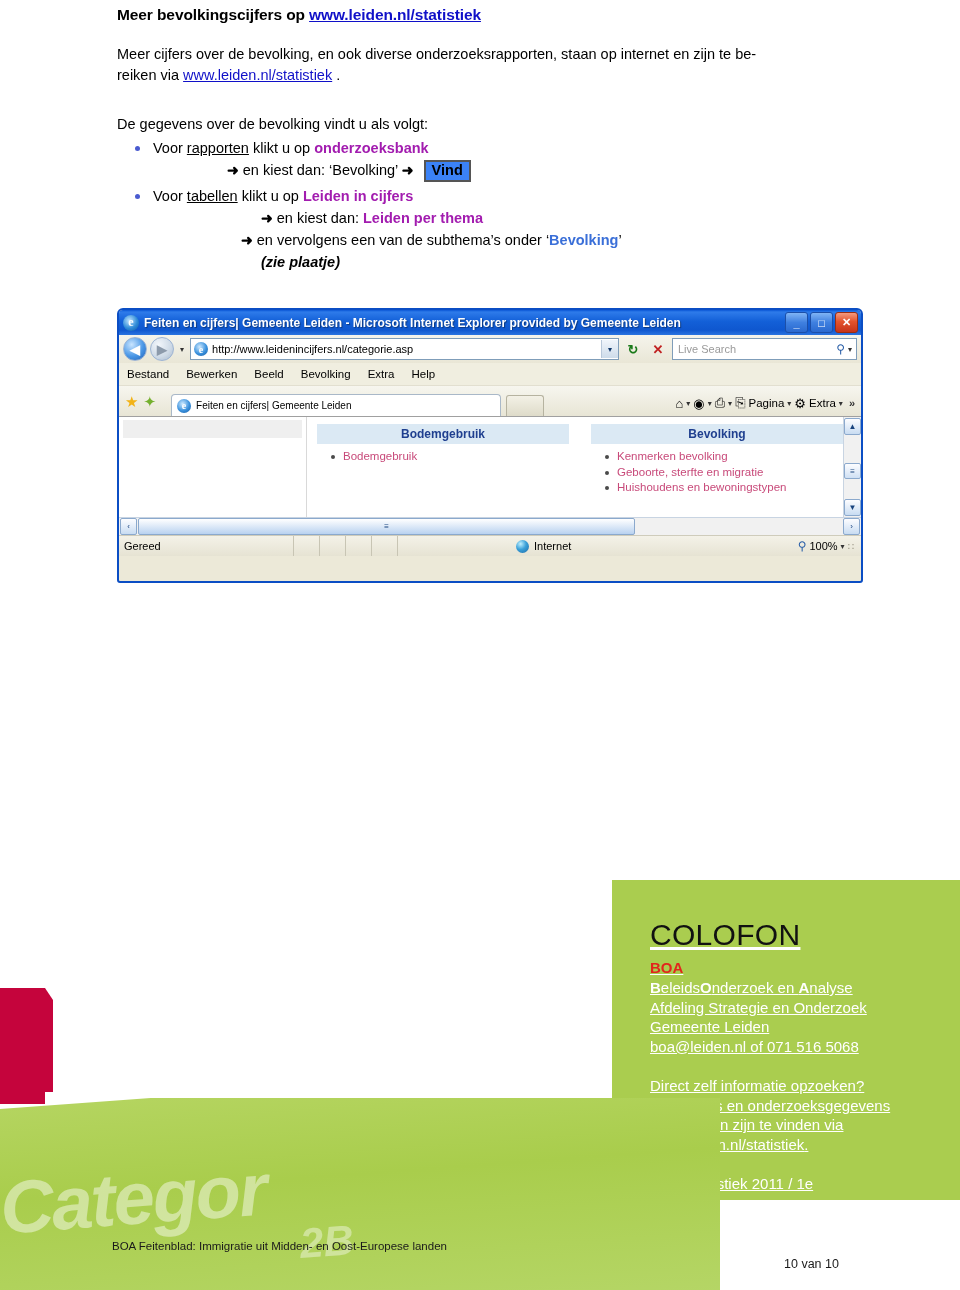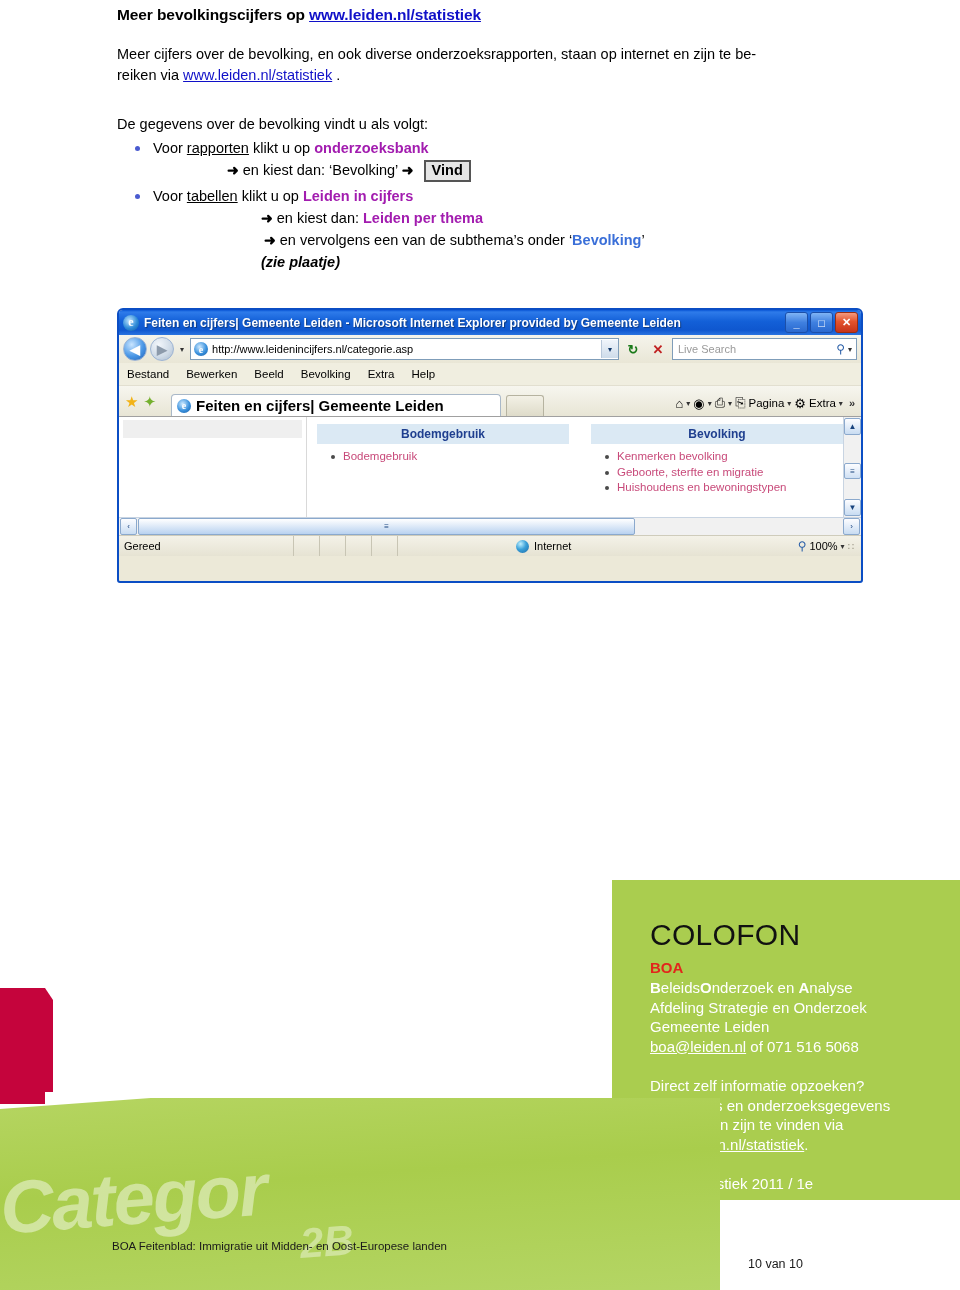--- a/index.html
+++ b/index.html
@@ -66,32 +66,32 @@
     width: 5px;
     height: 5px;
     border-radius: 50%;
     background: #4a5bd0;
   }
   .uline { text-decoration: underline; }
   .red { color: #a21caf; font-weight: bold; }
   .blue { color: #3a6fd8; font-weight: bold; }
   .sub1 { margin-left: 74px; line-height: 22px; }
   .sub2 { margin-left: 108px; line-height: 22px; }
-  .sub3 { margin-left: 111px; line-height: 22px; }
+  .sub3 { margin-left: 88px; line-height: 22px; }
   .italic { font-style: italic; font-weight: bold; }
   .arrow { font-weight: bold; font-size: 14px; }
   .vindbtn {
     display: inline-block;
     border: 2px solid #555;
     padding: 0px 6px 1px 6px;
     font-weight: bold;
     font-size: 14.5px;
     line-height: 17px;
     margin-left: 6px;
-    background: #e5e5e5;
+    background: #3b82f6;
   }
 
   
   .browser {
     position: absolute;
     left: 117px;
     top: 308px;
     width: 746px;
     height: 275px;
     border: 2px solid #0b4ec4;
@@ -238,21 +238,21 @@
     border: 1px solid #a9b8c8;
     border-bottom: none;
     border-radius: 4px 4px 0 0;
     display:flex; align-items:center;
     gap: 5px;
     padding: 0 8px 0 5px;
     width: 330px;
     box-sizing: border-box;
     margin-left: 10px;
   }
-  .tab .tlabel { font-size:15px; white-space:nowrap;font-weight:bold; }
+  .tab .tlabel { font-size:10px; white-space:nowrap; }
   .tabstub {
     width: 36px; height: 20px;
     background: linear-gradient(180deg,#f3f1e6,#dedbc9);
     border: 1px solid #b6b3a0;
     border-bottom: none;
     border-radius: 3px 3px 0 0;
   }
   .tbright {
     margin-left: auto;
     display:flex; align-items:center; gap: 3px;
@@ -399,20 +399,21 @@
   .colofon {
     position: absolute;
     left: 612px;
     top: 880px;
     width: 348px;
     height: 320px;
     background: #aacd4f;
     color: #ffffff;
     box-sizing: border-box;
     padding: 38px 0 0 38px;
+    text-decoration: underline;
   }
   .colofon h2 {
     margin: 0 0 6px 0;
     font-size: 30px;
     font-weight: normal;
     color: #111111;
     letter-spacing: 0.3px;
   }
   .boa-red { color:#e2261c; font-weight:bold; font-size:15px; line-height:20px; }
   .col-line { font-size: 15px; line-height: 19.5px; color:#ffffff; }
@@ -494,21 +495,21 @@
   .footer-text {
     position: absolute;
     left: 112px;
     top: 1240px;
     font-size: 11.5px;
     color: #1a1a1a;
     white-space: nowrap;
   }
   .pagenum {
     position: absolute;
-    left: 748px;
+    left: 784px;
     top: 1257px;
     font-size: 12.5px;
     color: #1a1a1a;
   }
 </style>
 </head>
 <body>
 
 <div class="doc">
 

